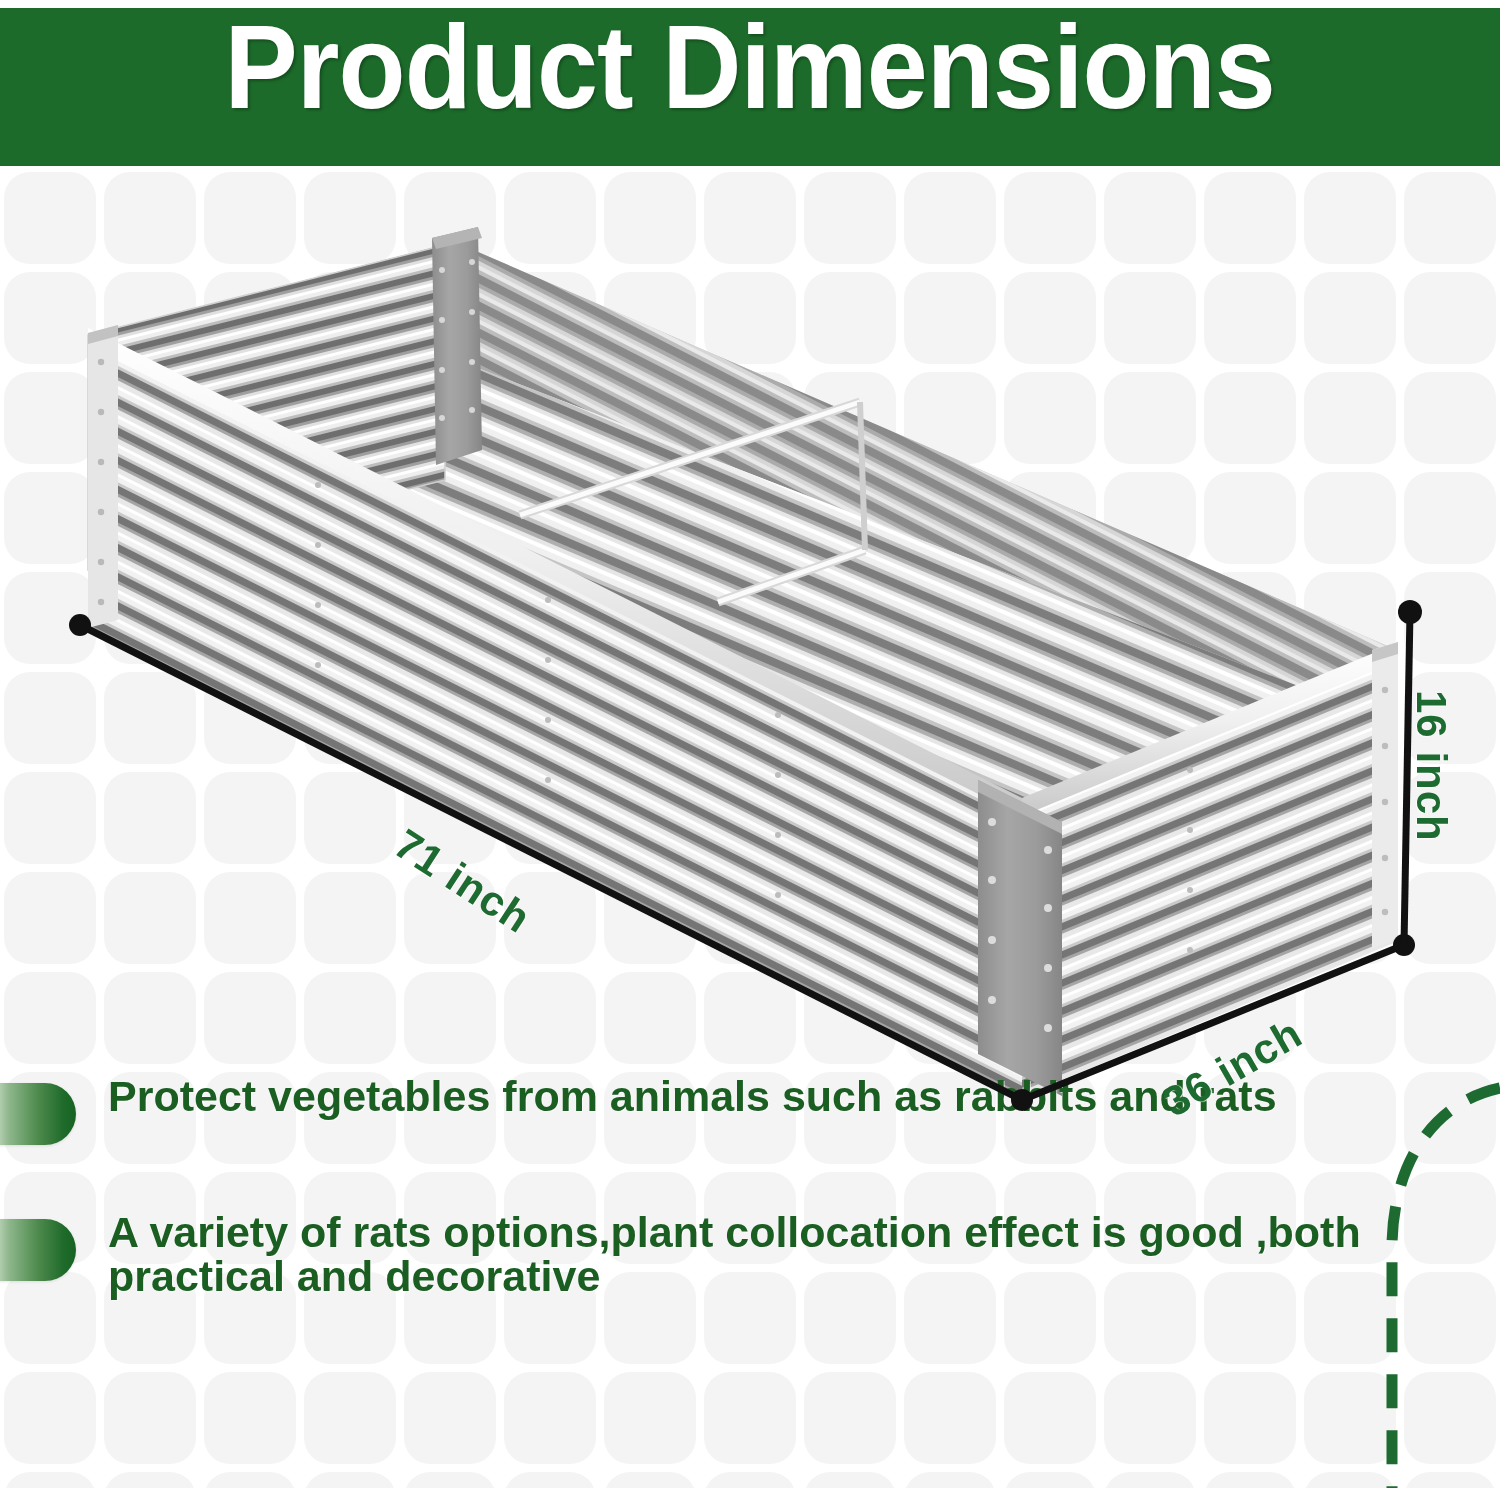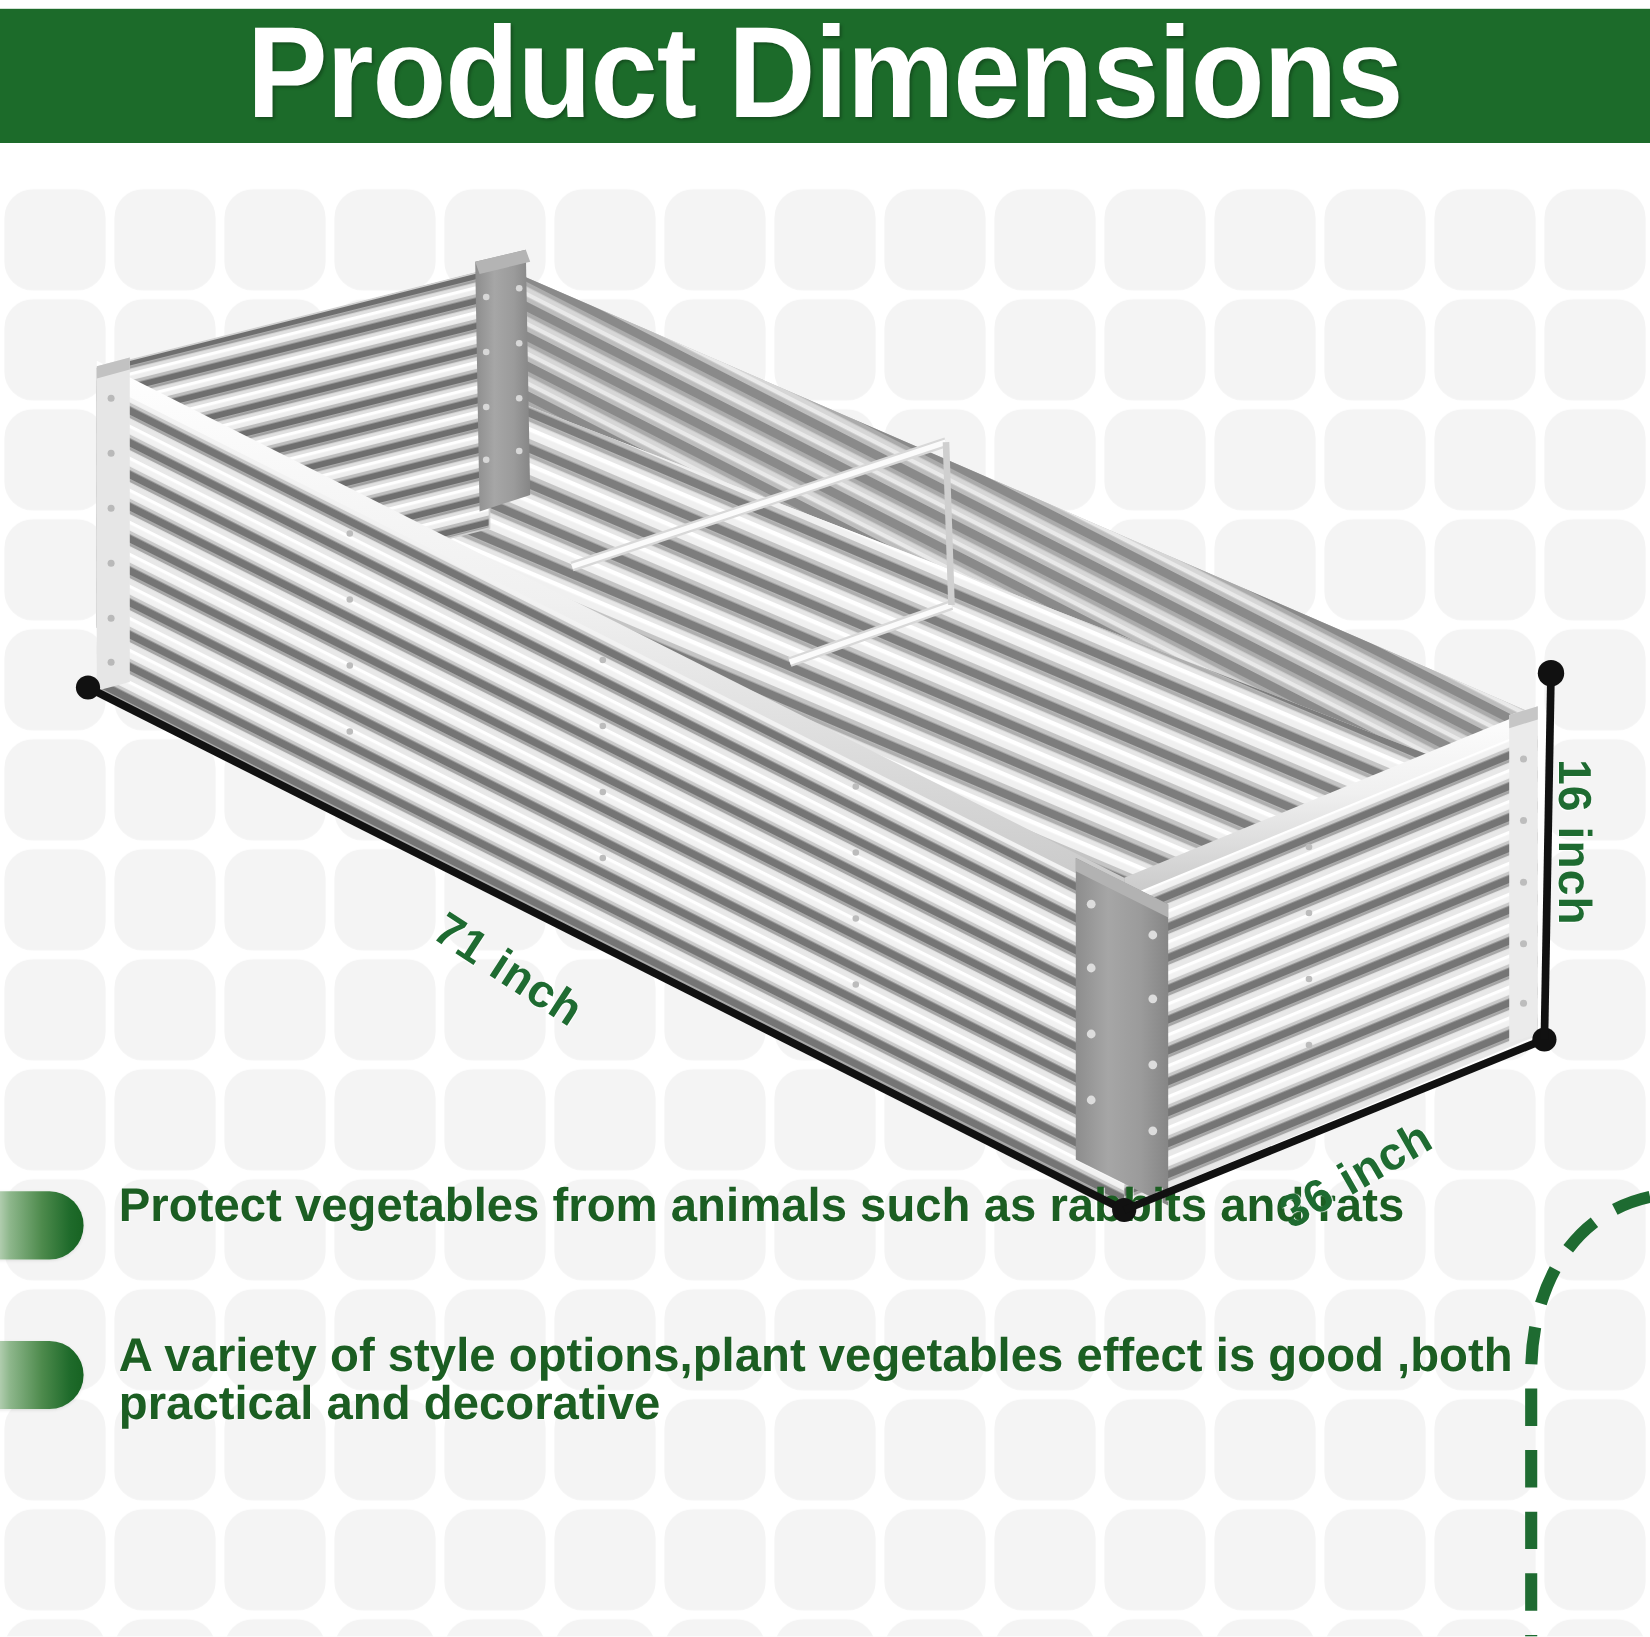--- a/index.html
+++ b/index.html
@@ -29,25 +29,25 @@
     height: 1320px;
     pointer-events: none;
     z-index: 0;
   }
 
   
   #header-banner {
     position: absolute;
     left: 0; top: 8px;
     width: 1500px;
-    height: 122px;
+    height: 158px;
     background: #1c6b2a;
     z-index: 6;
     display: flex;
-    align-items: center;
+    align-items: flex-start;
     justify-content: center;
     overflow: hidden;
   }
   #header-title {
     color: #ffffff;
     font-family: "Liberation Sans Narrow", "Liberation Sans", sans-serif;
     font-weight: bold;
     font-size: 118px;
     line-height: 1;
     letter-spacing: -1px;
@@ -414,18 +414,18 @@
   <div id="feature-list">
 
     <div class="feature-row">
       <div class="bullet-marker"></div>
       <div class="feature-text">Protect vegetables from animals such as rabbits and rats</div>
     </div>
 
 
     <div class="feature-row">
       <div class="bullet-marker"></div>
-      <div class="feature-text">A variety of style options,plant vegetables effect  is good ,both practical and decorative</div>
+      <div class="feature-text">A variety of rats options,plant collocation effect  is good ,both practical and decorative</div>
     </div>
 
   </div>
 
 </div>
 
 </body></html>

